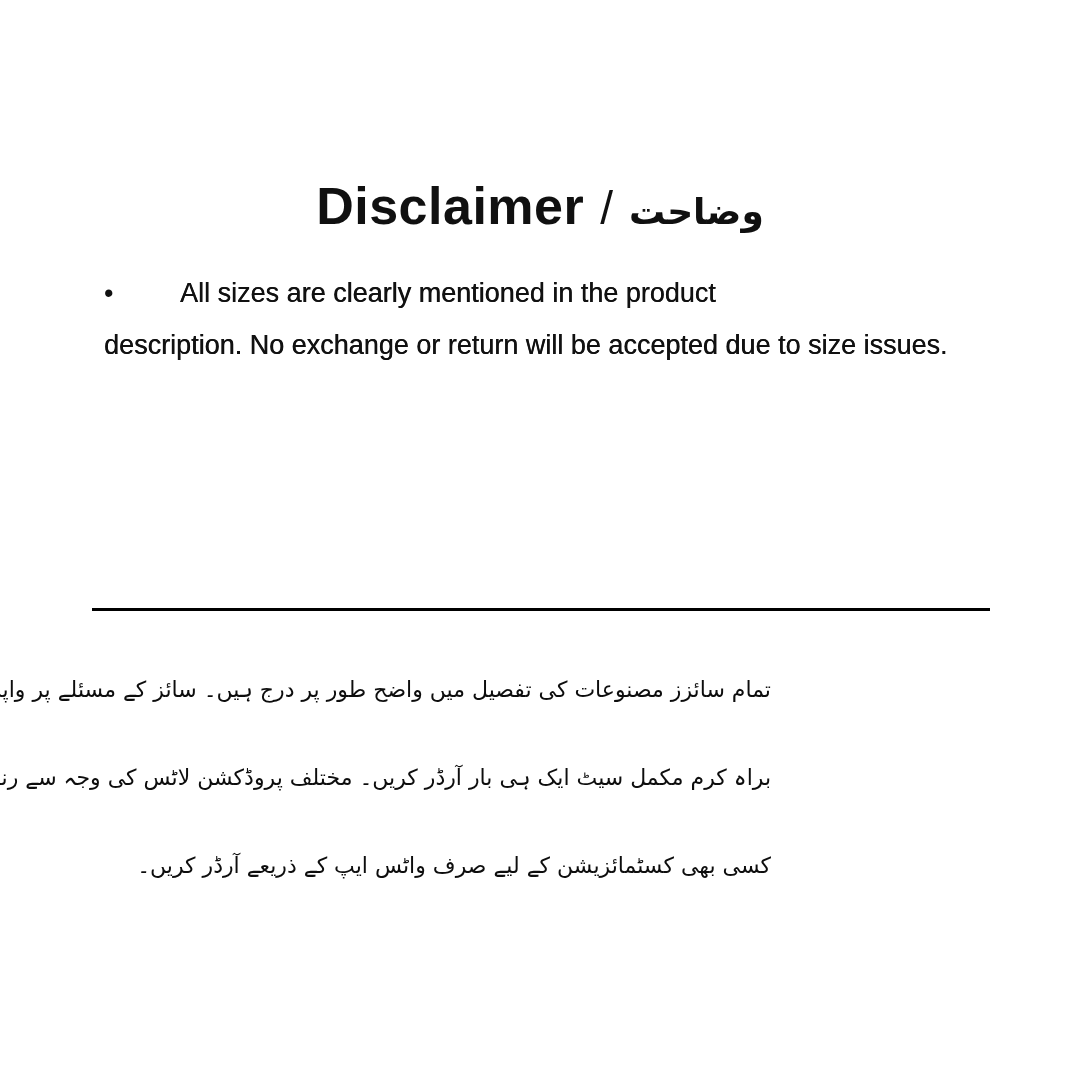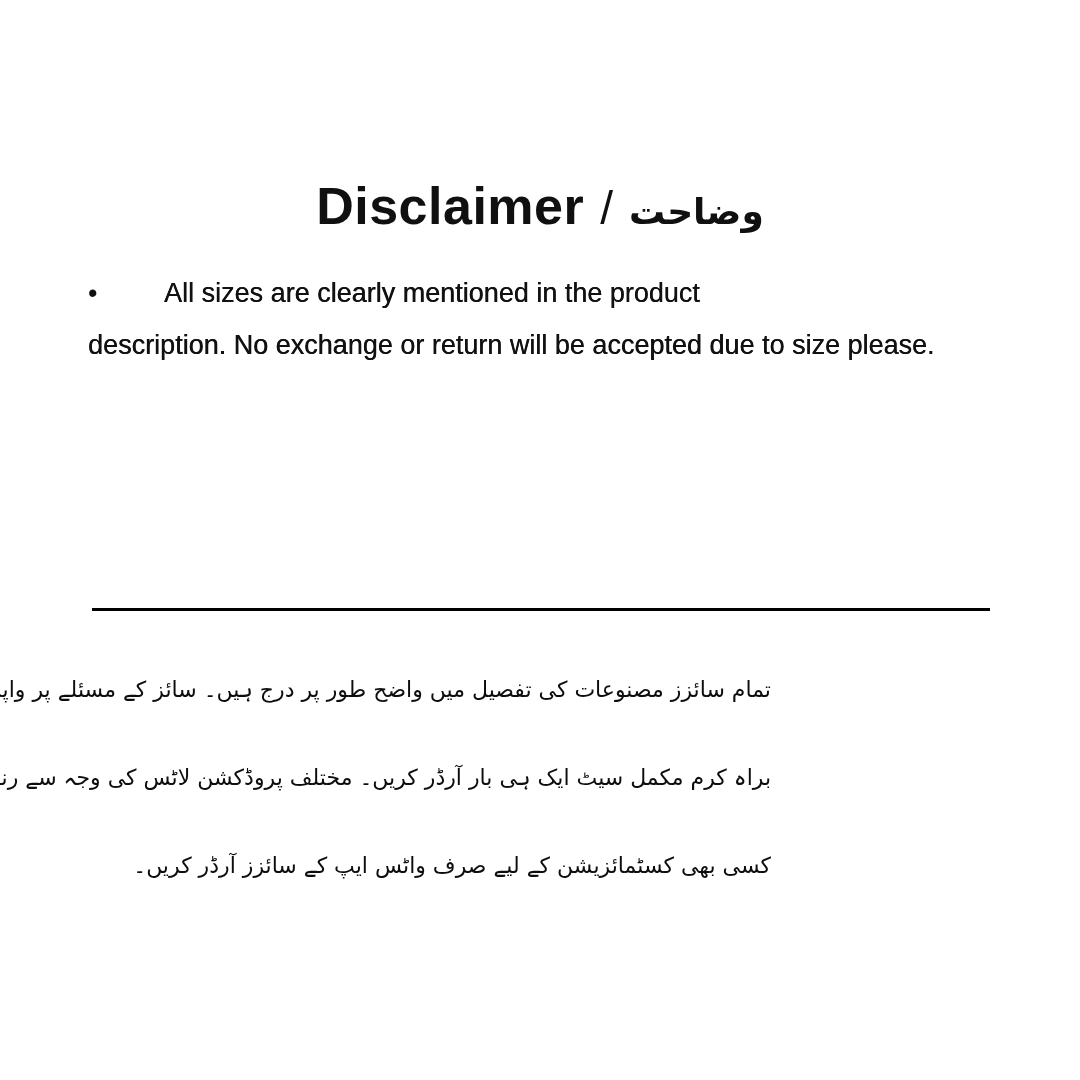--- a/index.html
+++ b/index.html
@@ -44,21 +44,21 @@
   .t-ur {
     font-family: "DejaVu Sans", sans-serif;
     font-size: 36px;
     font-weight: 700;
     color: #101010;
   }
   
   .bullets {
     position: absolute;
     top: 267px;
-    left: 88px;
+    left: 104px;
     width: 900px;
     font-size: 27px;
     line-height: 52px;
     color: #111111;
     text-shadow: 0.35px 0 0 currentColor; 
   }
   .bullet-para { margin: 0; }
   .bullet-para:nth-child(2) { margin-top: 2px; }
   .bullet-para:nth-child(3) { margin-top: 13px; }
   .b-line { white-space: nowrap; }
@@ -101,28 +101,28 @@
     <span class="t-sep">/</span>
     <span class="t-ur">وضاحت</span>
   </div>
 
   <div class="bullets">
 
     <div class="bullet-para">
       <div class="b-line">
         <span class="marker">•</span><span>All sizes are clearly mentioned in the product</span>
       </div>
-      <div class="b-line">description. No exchange or return will be accepted due to size please.</div>
+      <div class="b-line">description. No exchange or return will be accepted due to size issues.</div>
     </div>
 
 
 
   </div>
 
   <div class="divider"></div>
 
   <div class="urdu">
     <div class="u-line">تمام سائزز مصنوعات کی تفصیل میں واضح طور پر درج ہیں۔ سائز کے مسئلے پر واپسی یا تبادلہ ممکن نہیں ہو گا۔</div>
     <div class="u-line">براہ کرم مکمل سیٹ ایک ہی بار آرڈر کریں۔ مختلف پروڈکشن لاٹس کی وجہ سے رنگت میں معمولی فرق ہو سکتا ہے۔</div>
-    <div class="u-line">کسی بھی کسٹمائزیشن کے لیے صرف واٹس ایپ کے سائزز آرڈر کریں۔</div>
+    <div class="u-line">کسی بھی کسٹمائزیشن کے لیے صرف واٹس ایپ کے ذریعے آرڈر کریں۔</div>
   </div>
 
 </div>
 
 </body></html>

